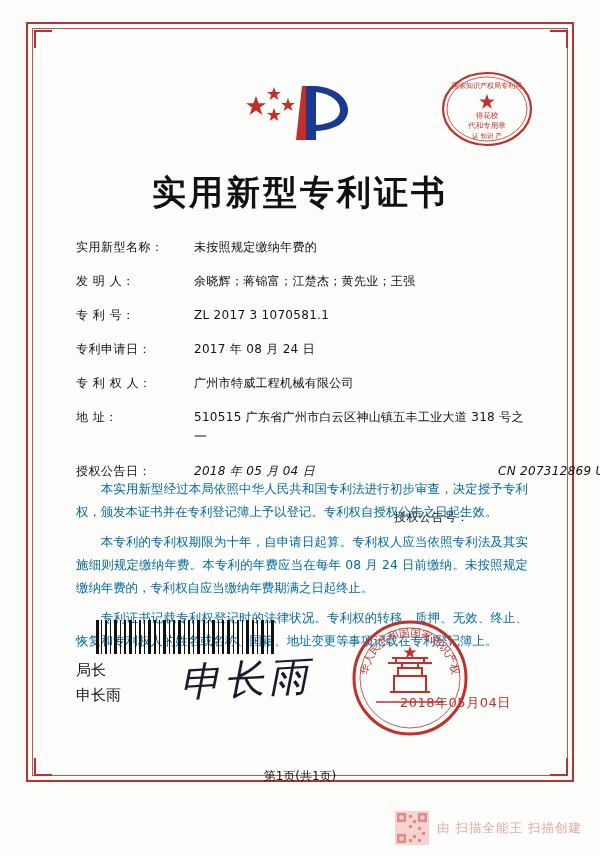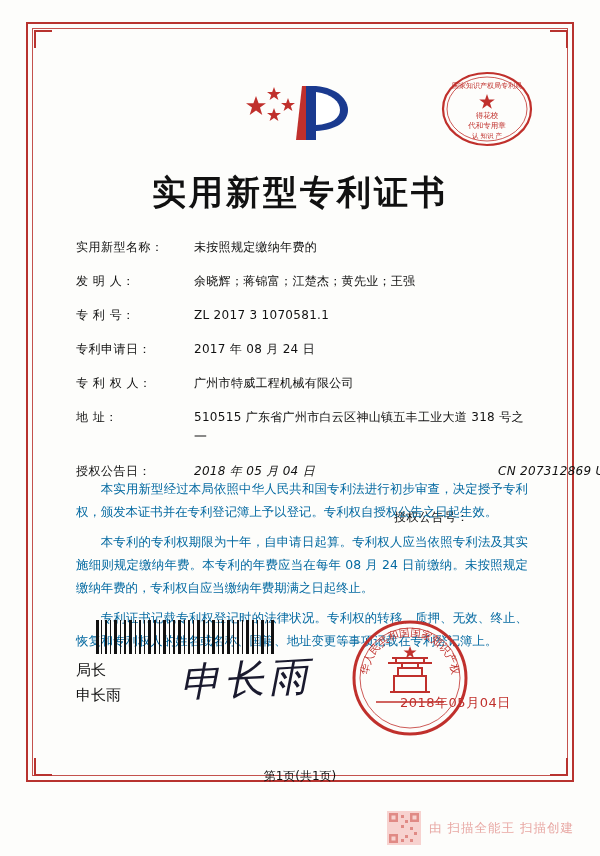--- a/index.html
+++ b/index.html
@@ -219,21 +219,21 @@
   
   .scan-footer {
     position: absolute;
     left: 0;
     top: 800px;
     width: 600px;
     height: 56px;
     display: flex;
     align-items: center;
     justify-content: flex-end;
-    padding-right: 26px;
+    padding-right: 18px;
     box-sizing: border-box;
     gap: 8px;
   }
   .qr {
     width: 34px;
     height: 34px;
     position: relative;
     background: #f6c9c6;
   }
   .scan-text {

